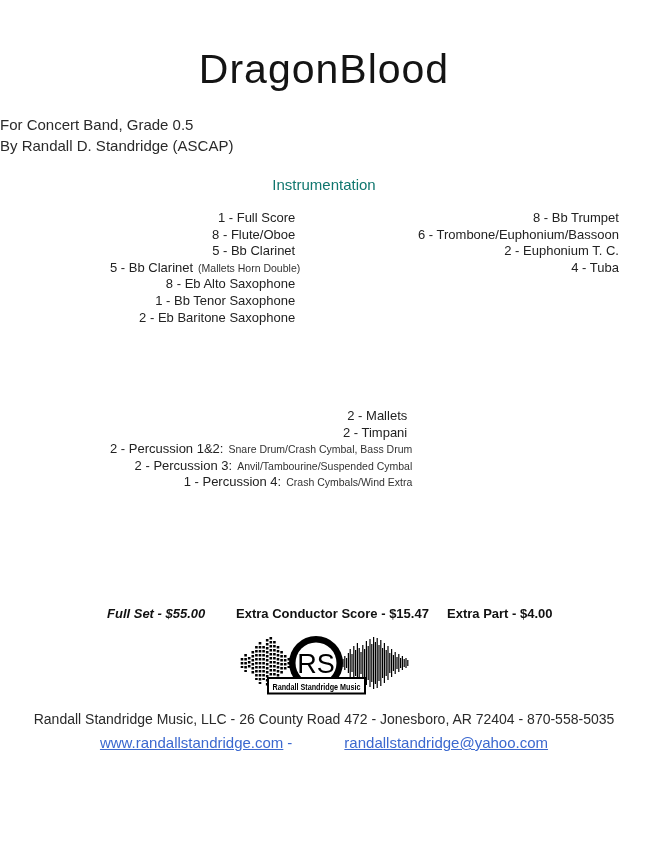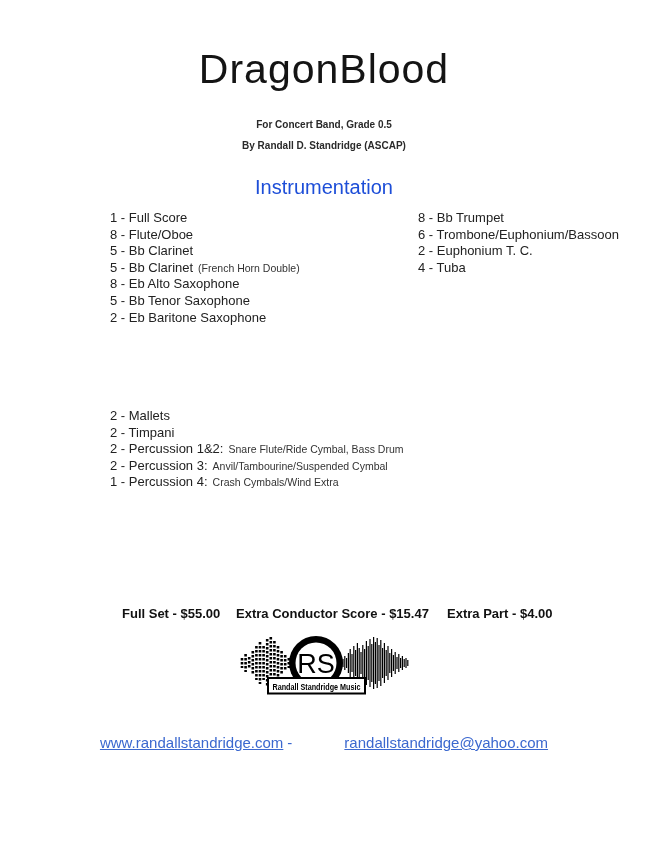--- a/index.html
+++ b/index.html
@@ -22,59 +22,59 @@
     font-size: 41px;
     font-weight: 400;
     letter-spacing: 1px;
     color: #141414;
   }
   .subtitle-block {
     position: absolute;
     top: 114px;
     left: 0;
     width: 100%;
-    text-align: center;
-    font-size: 10px;
+    text-align: left;
+    font-size: 15px;
     line-height: 21px;
     color: #2a2a2a;
-    font-weight: bold;
   }
   .section-heading {
     position: absolute;
     top: 176px;
     left: 0;
     width: 100%;
     text-align: center;
-    font-size: 20px;
-    color: #1d4ed8;
+    font-size: 15px;
+    color: #0f766e;
   }
   .inst-col {
     position: absolute;
     font-size: 13px;
     line-height: 16.6px;
     white-space: nowrap;
     color: #222;
+    text-align: right;
   }
   .col-left  { left: 110px; top: 210px; }
   .col-right { left: 418px; top: 210px; }
   .col-perc  { left: 110px; top: 408px; }
   .inst-row .detail {
     font-size: 10.5px;
     margin-left: 5px;
     color: #333;
   }
   .pricing { position: absolute; top: 606px; left: 0; width: 100%; height: 20px; }
   .price-item {
     position: absolute;
     font-size: 13px;
     font-weight: bold;
     white-space: nowrap;
     color: #111;
   }
-  .price-full  { left: 122px; }
+  .price-full  { left: 107px; font-style: italic; }
   .price-score { left: 236px; }
   .price-part  { left: 447px; }
   .logo-wrap {
     position: absolute;
     top: 634px;
     left: 50%;
     transform: translateX(-50%);
     width: 172px;
     height: 68px;
   }
@@ -122,30 +122,30 @@
 
       <div class="inst-row">
         <span class="main">8 - Flute/Oboe</span><span class="detail"></span>
       </div>
 
       <div class="inst-row">
         <span class="main">5 - Bb Clarinet</span><span class="detail"></span>
       </div>
 
       <div class="inst-row">
-        <span class="main">5 - Bb Clarinet</span><span class="detail">(French Horn Double)</span>
+        <span class="main">5 - Bb Clarinet</span><span class="detail">(Mallets Horn Double)</span>
       </div>
 
 
       <div class="inst-row">
         <span class="main">8 - Eb Alto Saxophone</span><span class="detail"></span>
       </div>
 
       <div class="inst-row">
-        <span class="main">5 - Bb Tenor Saxophone</span><span class="detail"></span>
+        <span class="main">1 - Bb Tenor Saxophone</span><span class="detail"></span>
       </div>
 
       <div class="inst-row">
         <span class="main">2 - Eb Baritone Saxophone</span><span class="detail"></span>
       </div>
     </div>
 
   <div class="inst-col col-right">
 
       <div class="inst-row">
@@ -170,21 +170,21 @@
 
       <div class="inst-row">
         <span class="main">2 - Mallets</span><span class="detail"></span>
       </div>
 
       <div class="inst-row">
         <span class="main">2 - Timpani</span><span class="detail"></span>
       </div>
 
       <div class="inst-row">
-        <span class="main">2 - Percussion 1&amp;2:</span><span class="detail">Snare Flute/Ride Cymbal, Bass Drum</span>
+        <span class="main">2 - Percussion 1&amp;2:</span><span class="detail">Snare Drum/Crash Cymbal, Bass Drum</span>
       </div>
 
       <div class="inst-row">
         <span class="main">2 - Percussion 3:</span><span class="detail">Anvil/Tambourine/Suspended Cymbal</span>
       </div>
 
       <div class="inst-row">
         <span class="main">1 - Percussion 4:</span><span class="detail">Crash Cymbals/Wind Extra</span>
       </div>
     </div>
@@ -253,18 +253,19 @@
           <line x1="169.8" x2="169.8" y1="26" y2="32"></line>
         </g>
       <circle cx="78" cy="29" r="27" fill="#000"></circle>
       <circle cx="78" cy="29" r="20.5" fill="#fff"></circle>
       <text x="78" y="38.5" text-anchor="middle" font-family="Liberation Sans, sans-serif" font-size="27" font-weight="400" fill="#000">RS</text>
       <rect x="30" y="44" width="97" height="15.5" fill="#fff" stroke="#000" stroke-width="2"></rect>
       <text x="78.5" y="55.5" text-anchor="middle" font-family="Liberation Sans, sans-serif" font-size="9.5" font-weight="bold" fill="#000" textLength="88" lengthAdjust="spacingAndGlyphs">Randall Standridge Music</text>
     </svg>
   </div>
 
+  <div class="footer-address">Randall Standridge Music, LLC - 26 County Road 472 - Jonesboro, AR 72404 - 870-558-5035</div>
 
   <div class="footer-links">
     <a href="#" style="color: rgb(59, 104, 207);">www.randallstandridge.com</a><span class="sep" style="color: rgb(59, 104, 207);">-</span><a href="#" style="color: rgb(59, 104, 207); margin-left: 48px;">randallstandridge@yahoo.com</a>
   </div>
 
 </div>
 
 </body></html>

